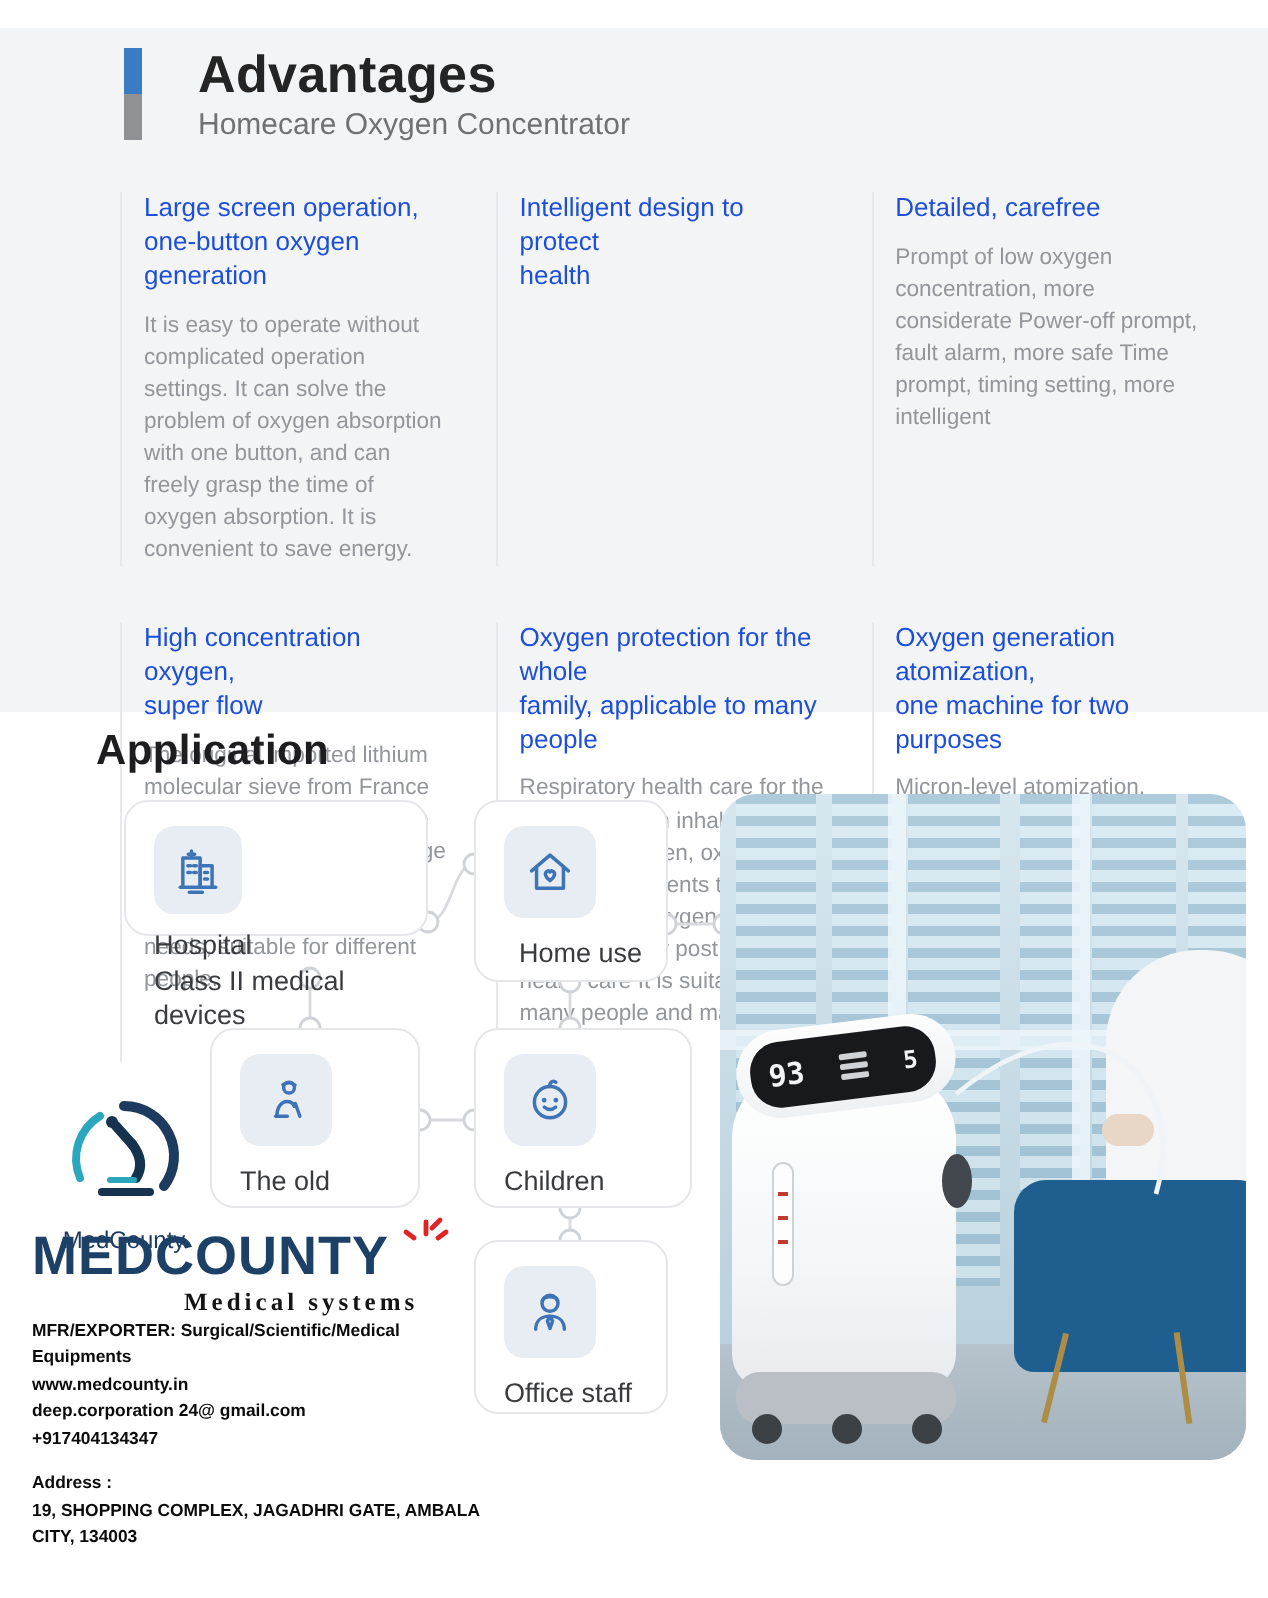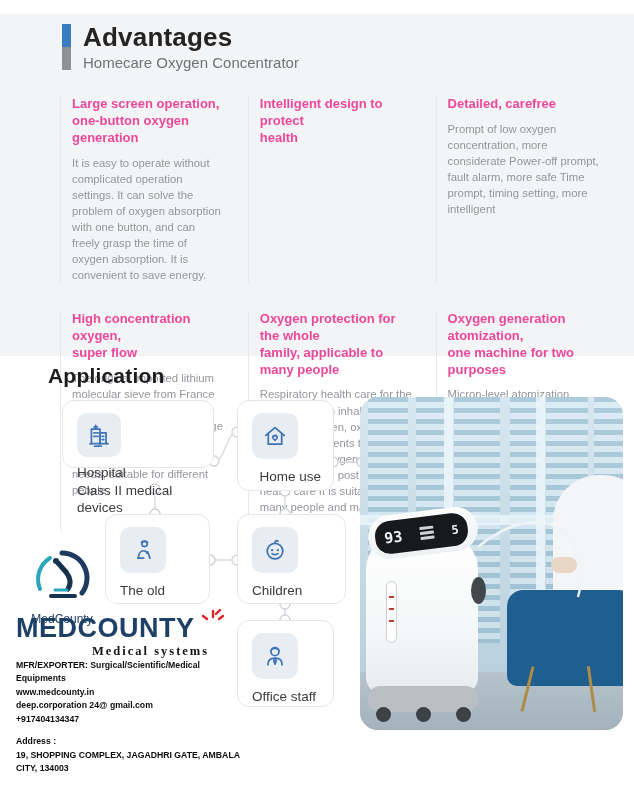--- a/index.html
+++ b/index.html
@@ -5,34 +5,34 @@
   * { margin:0; padding:0; box-sizing:border-box; }
   html,body { width:634px; height:799px; }
   body {
     position:relative; overflow:hidden; background:#ffffff;
     font-family:"Liberation Sans", sans-serif; color:#2e2e2e;
   }
   .abs { position:absolute; }
 
   
   .adv-band { left:0; top:14px; width:634px; height:342px; background:#f3f4f6; }
-  .hdr { left:62px; top:24px; display:flex; align-items:flex-start; }
+  .hdr { left:62px; top:24px; display:flex; align-items:flex-start;gap:16px; }
   .accent { width:9px; height:46px; margin-right:12px; display:flex; flex-direction:column; }
   .accent .a-blue { flex:1; background:#3a7cc4; }
   .accent .a-gray { flex:1; background:#8f9194; }
   .hdr-title { font-size:26px; font-weight:bold; color:#242424; line-height:1.05; letter-spacing:.2px; }
   .hdr-sub { font-size:15px; color:#6f7275; margin-top:3px; }
 
   .adv-grid {
     left:60px; top:96px; width:548px;
     display:grid; grid-template-columns:1fr 1fr 1.04fr;
     column-gap:22px; row-gap:28px;
   }
   .adv-cell { border-left:1px solid #e6e8ec; padding-left:11px; }
-  .adv-title { font-size:13px; font-weight:bold; color:#ec4899; line-height:1.3; white-space:pre-line; margin-bottom:8px; }
+  .adv-title { font-size:13px; font-weight:normal; color:#1d4ed8; line-height:1.3; white-space:pre-line; margin-bottom:8px; }
   .adv-body { font-size:11.3px; color:#93969b; line-height:1.42; }
 
   
   .app-title { left:48px; top:364px; font-size:21px; font-weight:bold; color:#1d1d1f; letter-spacing:.2px; }
 
   .app-card {
     position:absolute; background:#ffffff; border:1px solid #e4e6ea;
     border-radius:12px; padding:12px 12px 10px 14px;
   }
   .icon-tile {

